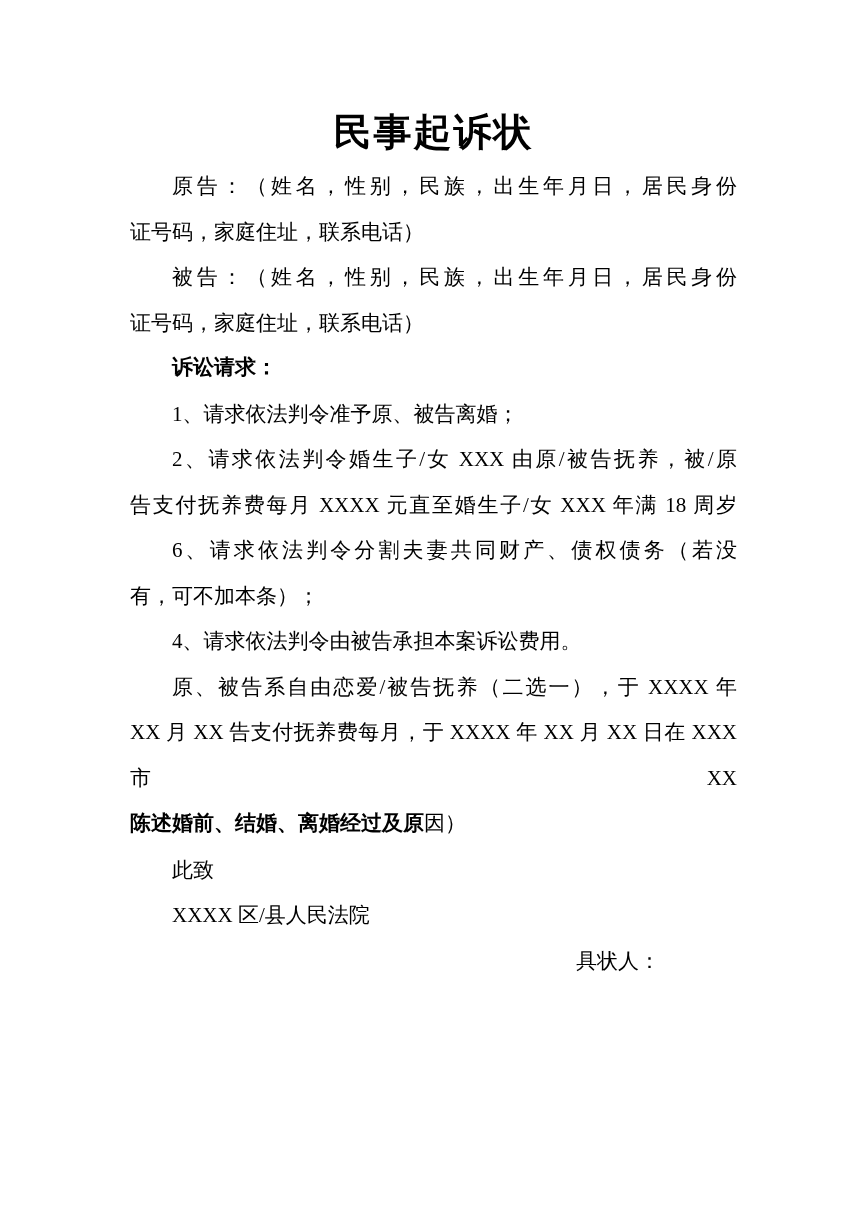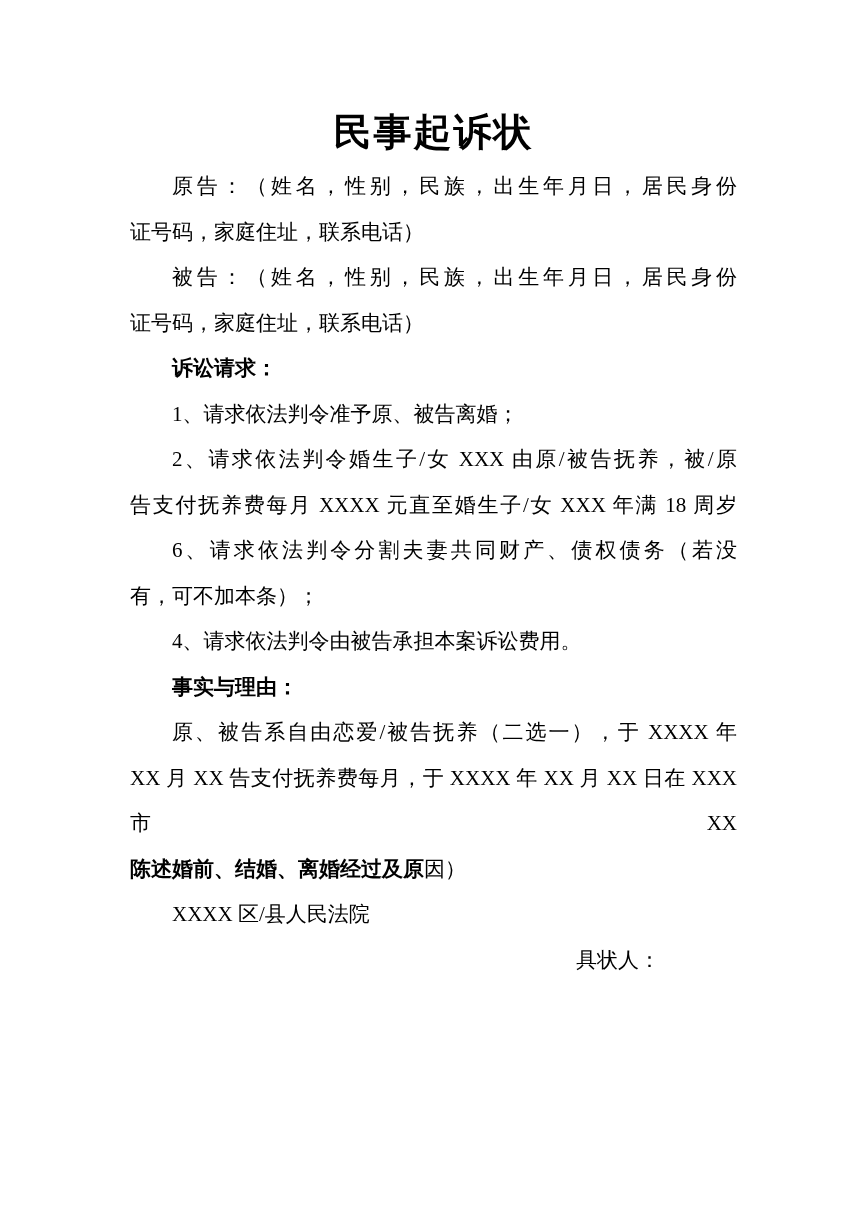--- a/index.html
+++ b/index.html
@@ -37,20 +37,21 @@
   .indent {
     text-indent: 2em;
   }
   .fill {
     text-align: justify;
     text-align-last: justify;
     text-justify: inter-character;
   }
   .bold {
     font-weight: bold;
+    font-family: Liberation Mono, monospace;
   }
   .sign-line {
     text-align: right;
     padding-right: 77px;
   }
 </style>
 </head>
 <body>
 
 <div class="page">
@@ -70,24 +71,24 @@
     <div class="line indent">1、请求依法判令准予原、被告离婚；</div>
 
     <div class="line indent fill">2、请求依法判令婚生子/女 XXX 由原/被告抚养，被/原</div>
     <div class="line fill">告支付抚养费每月 XXXX 元直至婚生子/女 XXX 年满 18 周岁</div>
 
     <div class="line indent fill">6、请求依法判令分割夫妻共同财产、债权债务（若没</div>
     <div class="line">有，可不加本条）；</div>
 
     <div class="line indent">4、请求依法判令由被告承担本案诉讼费用。</div>
 
-    <div class="line indent bold">事实与理由：</div>
 
     <div class="line indent fill">原、被告系自由恋爱/被告抚养（二选一），于 XXXX 年</div>
     <div class="line fill">XX 月 XX 告支付抚养费每月，于 XXXX 年 XX 月 XX 日在 XXX 市 XX</div>
     <div class="line"><span class="bold">陈述婚前、结婚、离婚经过及原</span><span>因）</span></div>
 
+    <div class="line indent">此致</div>
     <div class="line indent">XXXX 区/县人民法院</div>
 
     <div class="line sign-line">具状人：</div>
 
   </div>
 </div>
 
 </body></html>

